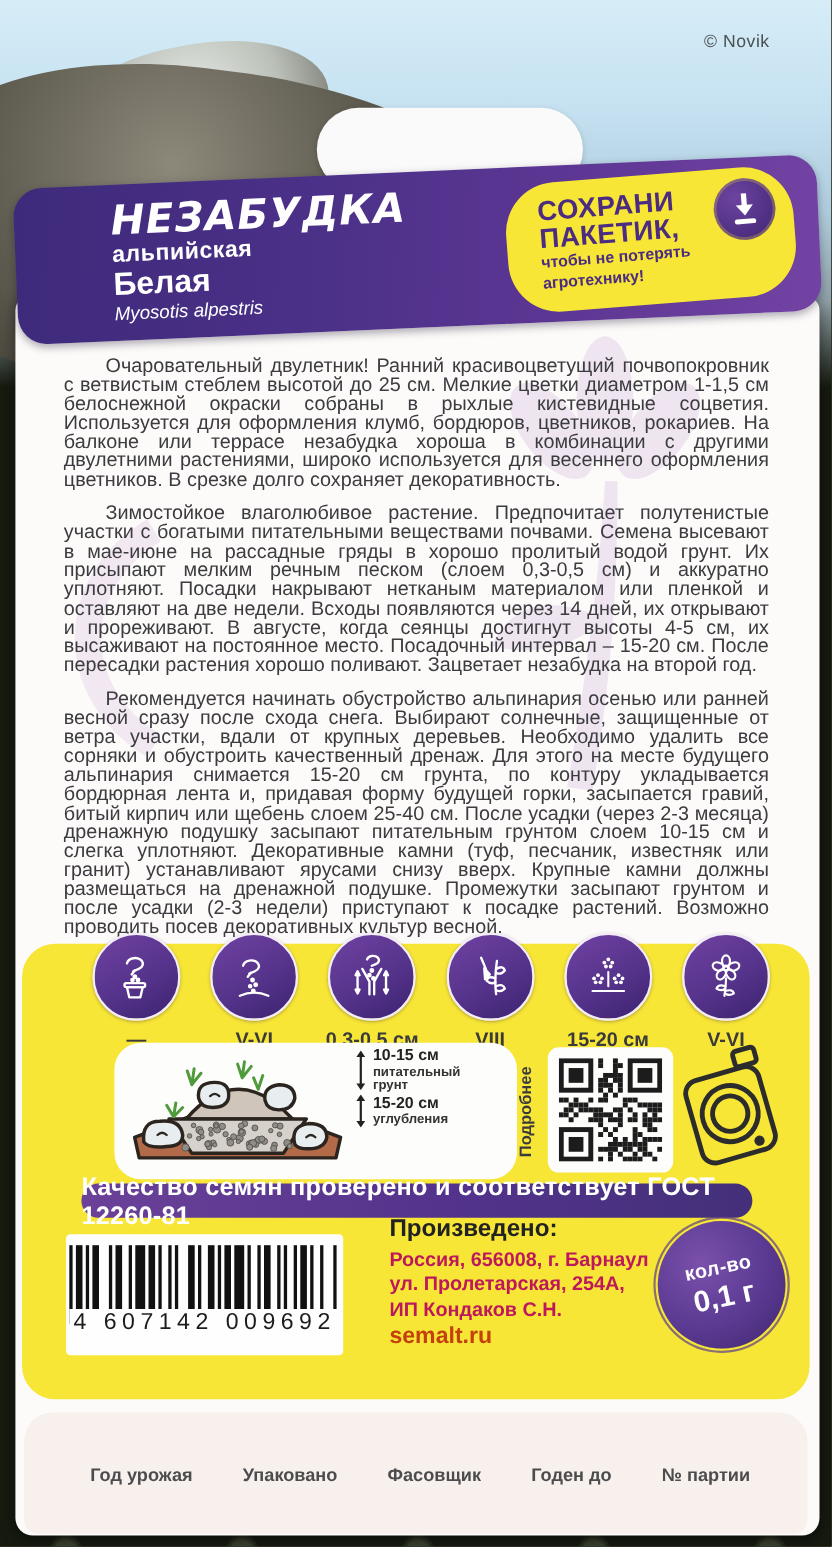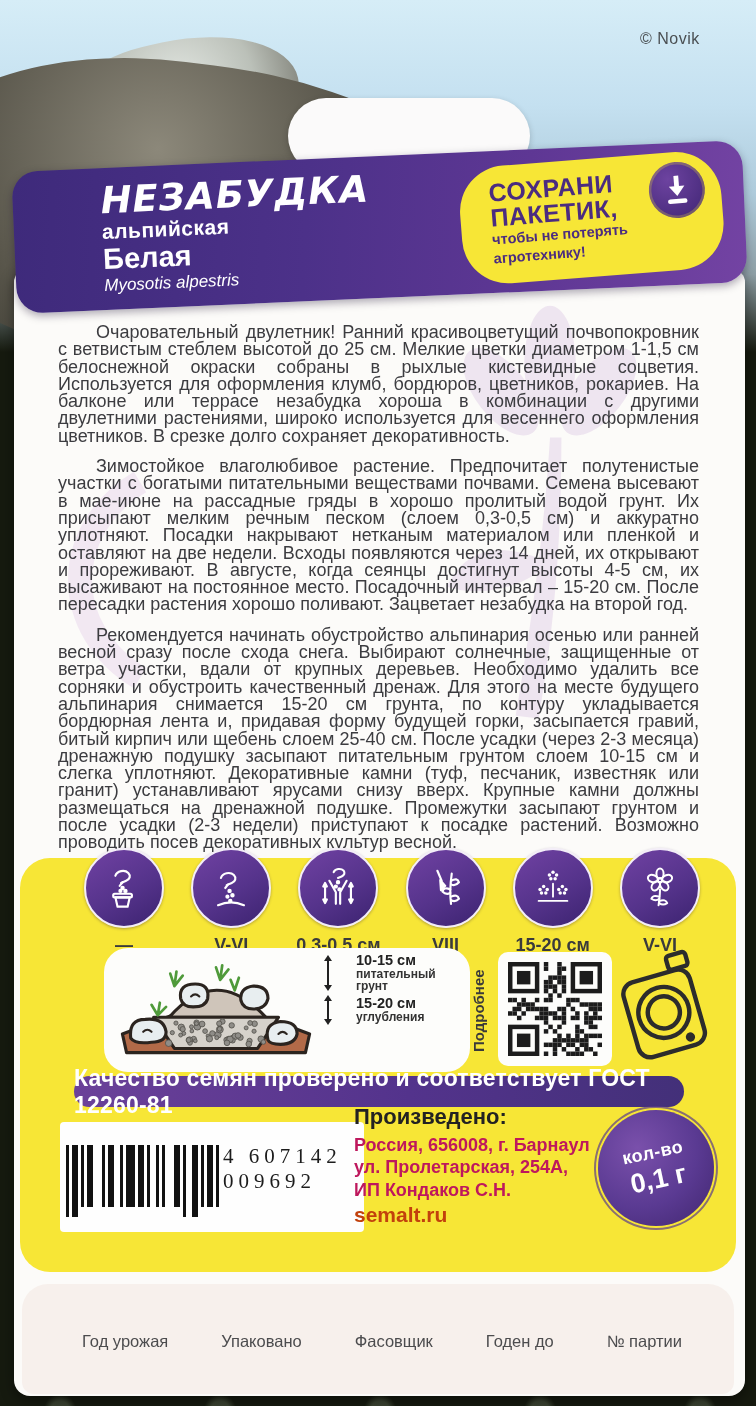--- a/index.html
+++ b/index.html
@@ -58,52 +58,52 @@
   .picto-row{position:absolute;left:54px;right:26px;top:-10px;display:flex;justify-content:space-between;}
   .picto{width:100px;display:flex;flex-direction:column;align-items:center;}
   .picto-circle{width:76px;height:76px;border-radius:50%;
     background:linear-gradient(150deg,#6d419e 0%,#6b3f9e 10%,#55338b 55%,#3c2370 100%);
     border:2.5px solid #f3edf8;box-shadow:0 1px 3px rgba(40,20,70,.35);display:flex;align-items:center;justify-content:center;}
   .picto-label{margin-top:7px;font-size:18px;font-weight:700;color:#3a3a3c;}
 
   .diagram-panel{position:absolute;left:84px;top:90px;width:366px;height:124px;background:#fdfdfb;border-radius:24px;}
   .measures{position:absolute;left:218px;top:5px;width:146px;}
   .mrow{display:flex;align-items:center;margin-bottom:2px;}
-  .mtxt{margin-left:22px;color:#222;}
+  .mtxt{margin-left:5px;color:#222;}
   .msize{font-size:14.5px;font-weight:800;line-height:1.05;}
   .mname{font-size:12px;font-weight:600;color:#333;line-height:1.02;width:104px;}
   .qr-label{position:absolute;left:450px;top:98px;height:110px;writing-mode:vertical-rl;transform:rotate(180deg);
     font-size:15px;font-weight:600;color:#3a3a3a;text-align:center;}
   .qr-box{position:absolute;left:478px;top:94px;width:114px;height:114px;background:#fdfdfb;border-radius:10px;
     display:flex;align-items:center;justify-content:center;}
   .camera{position:absolute;left:592px;top:86px;transform:rotate(-16deg);}
 
   .quality-bar{position:absolute;left:54px;top:218px;width:610px;height:31px;border-radius:16px;
     background:linear-gradient(90deg,#6b4199 0%,#53338c 55%,#433079 100%);
     color:#fff;font-size:23px;font-weight:700;display:flex;align-items:center;justify-content:center;letter-spacing:.2px;}
 
-  .barcode-panel{position:absolute;left:40px;top:264px;width:304px;height:110px;background:#fefefe;border-radius:4px;
-    display:flex;flex-direction:row;align-items:center;font-family:Liberation Serif, serif;}
+  .barcode-panel{position:absolute;left:40px;top:264px;width:252px;height:110px;background:#fefefe;border-radius:4px;
+    display:flex;flex-direction:column;align-items:center;}
   .bc-digits{font-size:21px;color:#1c1c1c;letter-spacing:5px;margin-top:-16px;background:#fefefe;padding:0 4px;}
 
   .producer{position:absolute;left:334px;top:246px;color:#2e2e30;}
   .prod-h{font-size:22px;font-weight:700;margin-bottom:4px;color:#222;}
   .prod-l{font-size:18px;line-height:1.24;color:#be185d;font-weight:bold;}
   .prod-w{font-size:21px;font-weight:800;color:#c2410c;margin-top:2px;}
 
   .qty-circle{position:absolute;left:578px;top:252px;width:116px;height:116px;border-radius:50%;transform:rotate(-12deg);
     background:radial-gradient(circle at 38% 30%,#7a50ab 0%,#5a3a92 55%,#41266f 100%);
     box-shadow:0 0 0 2px #f7e636,0 0 0 4px rgba(90,60,140,.7);
     display:flex;flex-direction:column;align-items:center;justify-content:center;color:#fff;}
   .qty-l{font-size:18px;font-weight:600;letter-spacing:.5px;}
   .qty-v{font-size:27px;font-weight:800;margin-top:1px;}
 
   .footer-strip{left:22px;top:1284px;width:712px;height:110px;background:#f7f0ec;border-radius:26px 26px 12px 12px;z-index:6;}
   .fields{position:absolute;left:0;right:0;top:48px;display:flex;justify-content:space-between;padding:0 52px 0 60px;
-    color:#4c4c4e;font-size:16.5px;}
+    color:#4c4c4e;font-size:16.5px;font-weight:bold;}
   .z3{z-index:3}.z4{z-index:4}.z5{z-index:5}
 </style>
 </head>
 <body>
 
 <div class="scene">
 
   <div class="abs photo">
     <div class="abs rock rock2"></div>
     <div class="abs rock rock3"></div>

